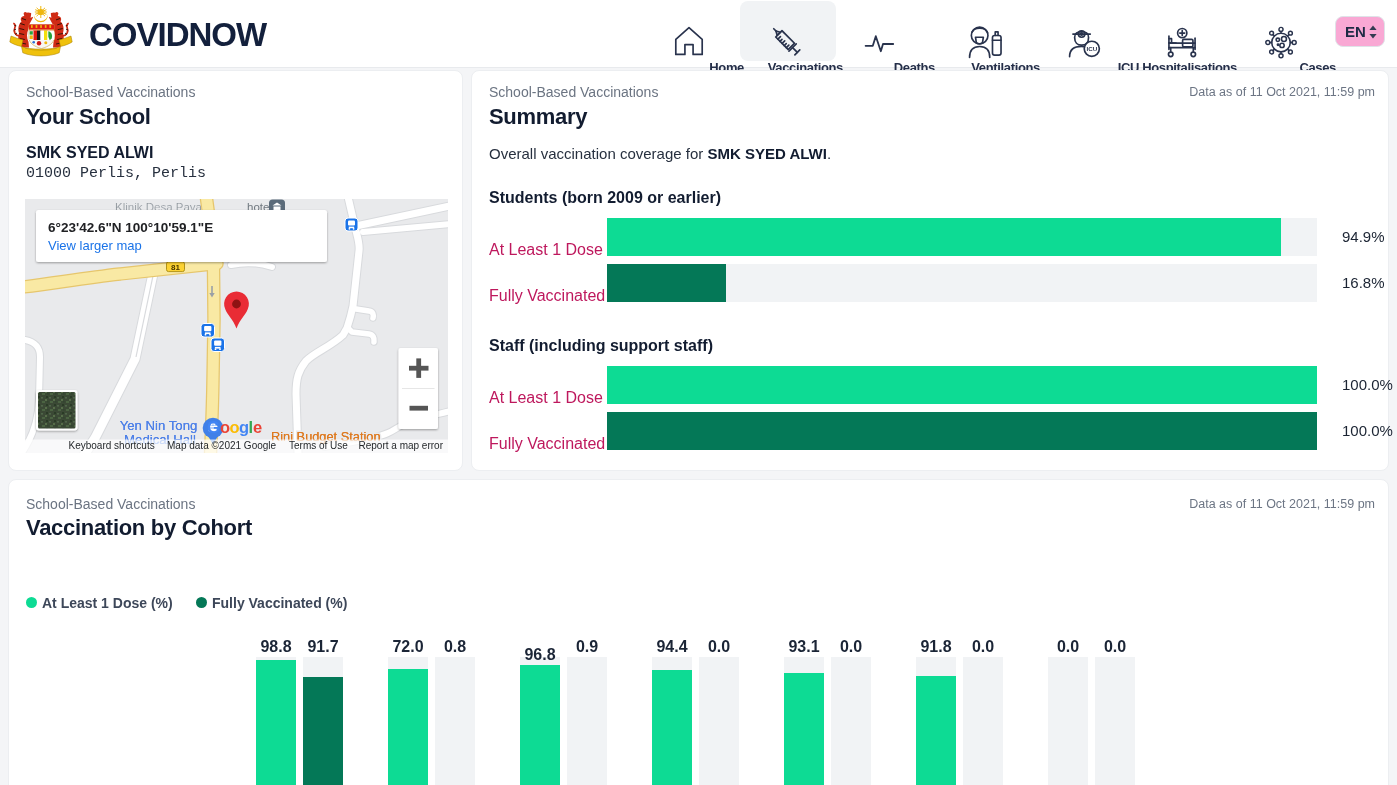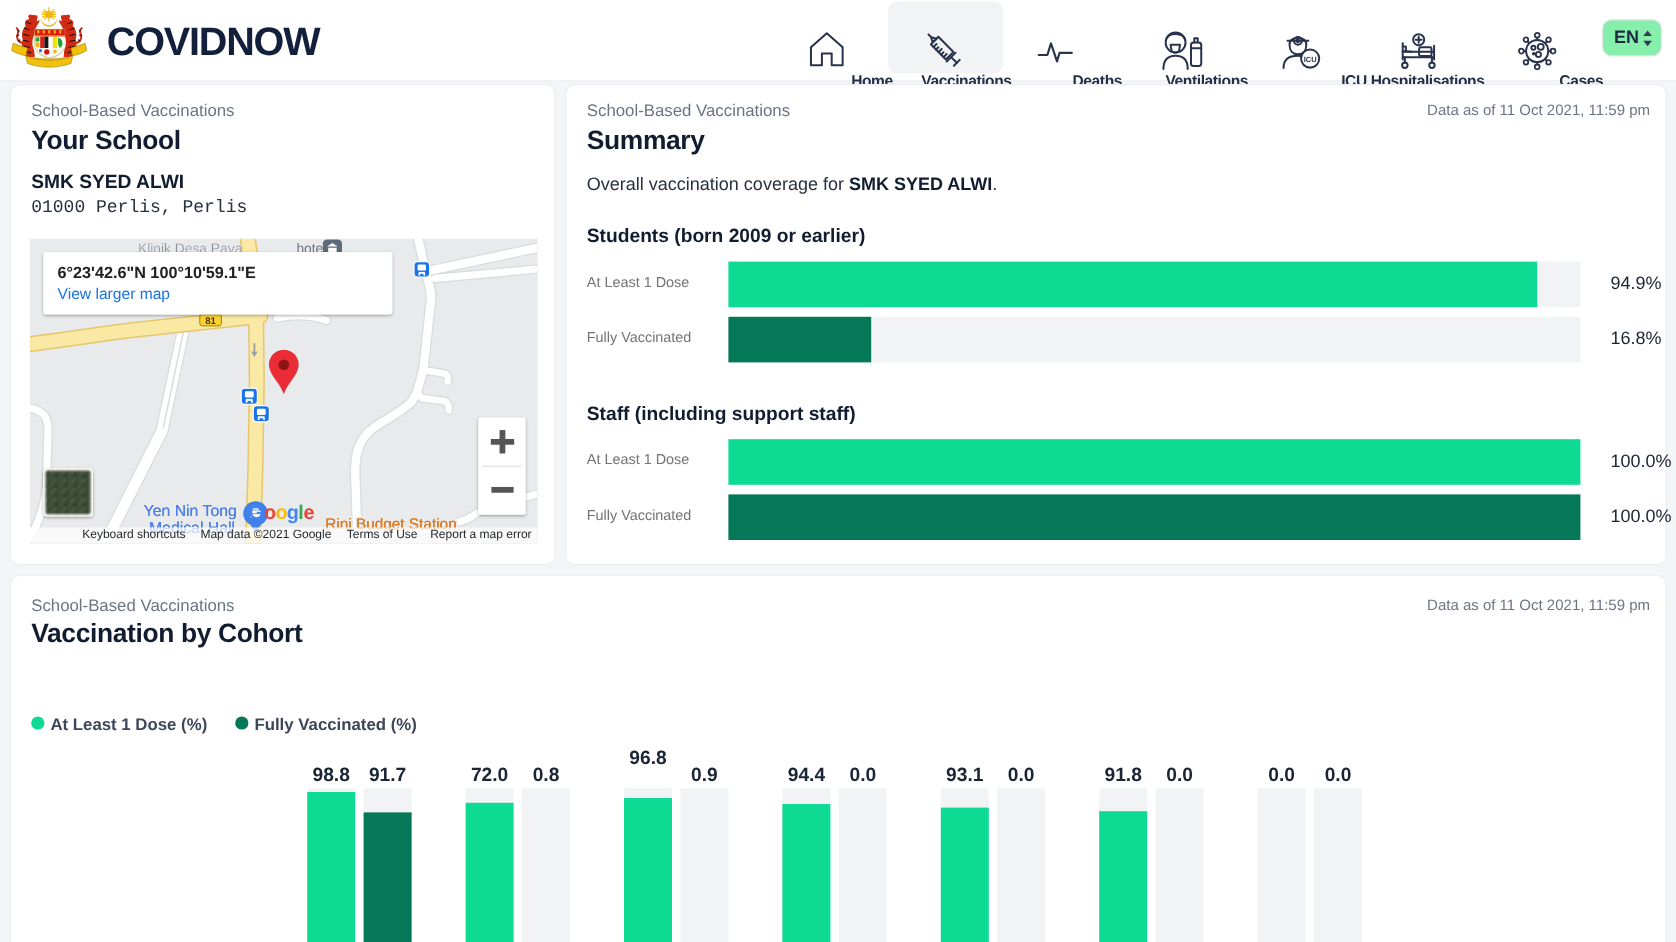--- a/index.html
+++ b/index.html
@@ -7,40 +7,40 @@
 body { font-family:"Liberation Sans", sans-serif; background:#f4f5f7; position:relative; }
 #page { position:absolute; top:0; left:0; width:1397px; height:785px; overflow:hidden; }
 
 
 header { position:absolute; top:0; left:0; width:1397px; height:68px; background:#fff; border-bottom:1px solid #e8eaed; }
 .brand { position:absolute; left:89px; top:16px; font-size:33px; font-weight:bold; color:#13203c; letter-spacing:-1px; }
 .nav-item { position:absolute; top:0; width:110px; height:62px; text-align:right;margin-top:20px; }
 .nav-item svg { display:block; margin:3px auto 0; }
 .nav-item .lbl { position:absolute; bottom:7px; left:0; right:0; font-size:13px; letter-spacing:-0.35px; font-weight:bold; color:#252f49; }
 .nav-pill { position:absolute; left:740px; top:1px; width:96px; height:60px; background:#f1f3f5; border-radius:8px; }
-.lang { position:absolute; left:1335px; top:16px; width:50px; height:31px; background:#86efac; border:1px solid #dfe3e8; border-radius:8px; }
+.lang { position:absolute; left:1335px; top:16px; width:50px; height:31px; background:#f9a8d4; border:1px solid #dfe3e8; border-radius:8px; }
 .lang .en { position:absolute; left:9px; top:6px; font-size:15px; font-weight:bold; color:#1d2a44; }
 .lang svg { position:absolute; right:7px; top:8px; }
 
 
 .card { position:absolute; background:#fff; border:1px solid #eceef1; border-radius:8px; }
 #cardA { left:8px; top:70px; width:455px; height:401px; }
 #cardB { left:471px; top:70px; width:918px; height:401px; }
 #cardC { left:8px; top:479px; width:1381px; height:500px; }
 .sec-label { position:absolute; font-size:14px; color:#6b7482; }
 .sec-head { position:absolute; font-size:22px; font-weight:bold; color:#121c30; letter-spacing:-0.3px; }
 .dataasof { position:absolute; font-size:12.5px; color:#6c7584; }
 
 
 #schoolname { position:absolute; left:17px; top:143px; font-size:16px; font-weight:bold; color:#121c30; }
 #schooladdr { position:absolute; left:17px; top:166px; font-size:15px; color:#27303f;font-family:Liberation Mono, monospace; }
 #map { position:absolute; left:16px; top:128px; width:423px; height:254px; background:#e9eaec; overflow:hidden; }
 
 
-.rowlbl { position:absolute; left:17px; font-size:12px; color:#737373; }
+.rowlbl { position:absolute; left:17px; font-size:16px; color:#be185d;margin-top:13px; }
 .track { position:absolute; left:135px; width:710px; height:38px; background:#f1f3f5; }
 .fill  { position:absolute; left:135px; height:38px; }
 .val   { position:absolute; left:851px; font-size:15px; color:#1b2433;margin-left:19px; }
 .subhead { position:absolute; left:17px; font-size:16px; font-weight:bold; color:#121c30; }
 .green { background:#0ddb94; }
 .dgreen { background:#047857; }
 
 
 .legend-dot { position:absolute; width:11px; height:11px; border-radius:50%; }
 .legend-lbl { position:absolute; font-size:14px; font-weight:bold; color:#3d4759; }
@@ -420,21 +420,21 @@
   <div class="cfill dgreen" style="left:294px;top:197px;height:215px"></div>
   <div class="cval" style="left:294px;top:158px">91.7</div>
   <div class="cbar" style="left:379px;top:177px;height:235px"></div>
   <div class="cfill green" style="left:379px;top:189px;height:223px"></div>
   <div class="cval" style="left:379px;top:158px">72.0</div>
   <div class="cbar" style="left:426px;top:177px;height:235px"></div>
 
   <div class="cval" style="left:426px;top:158px">0.8</div>
   <div class="cbar" style="left:511px;top:177px;height:235px"></div>
   <div class="cfill green" style="left:511px;top:185px;height:227px"></div>
-  <div class="cval" style="left:511px;top:144px">96.8</div>
+  <div class="cval" style="left:511px;top:166px">96.8</div>
   <div class="cbar" style="left:558px;top:177px;height:235px"></div>
 
   <div class="cval" style="left:558px;top:158px">0.9</div>
   <div class="cbar" style="left:643px;top:177px;height:235px"></div>
   <div class="cfill green" style="left:643px;top:190px;height:222px"></div>
   <div class="cval" style="left:643px;top:158px">94.4</div>
   <div class="cbar" style="left:690px;top:177px;height:235px"></div>
   <div class="cval" style="left:690px;top:158px">0.0</div>
   <div class="cbar" style="left:775px;top:177px;height:235px"></div>
   <div class="cfill green" style="left:775px;top:193px;height:219px"></div>

